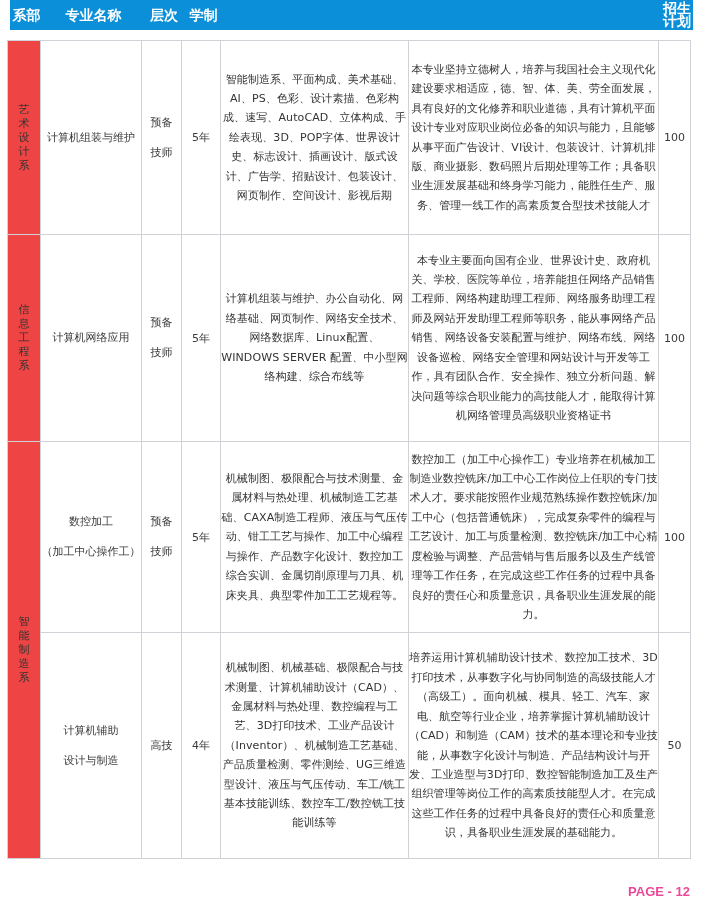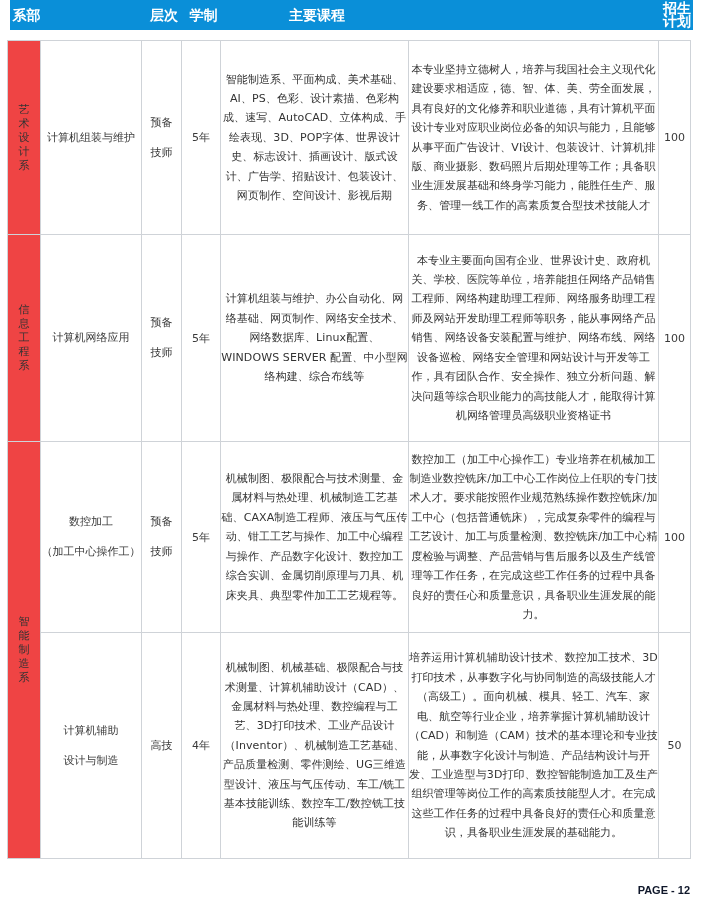--- a/index.html
+++ b/index.html
@@ -24,32 +24,32 @@
   }
   td.dept span { display: inline-block; width: 13px; word-break: break-all; }
   td.major { line-height: 30px; }
   td.level { line-height: 30px; }
   td.text {
     text-align: justify; font-size: 10.6px; line-height: 19.4px; vertical-align: top;
     padding: 8px 10px 8px 12px; color: #333; letter-spacing: 0.1px;
   }
   td.plan { font-size: 11px; }
   .page-num {
-    position: absolute; right: 18px; top: 884px; font-size: 11px; font-weight: bold; color: #0f172a;
+    position: absolute; right: 18px; top: 884px; font-size: 13px; font-weight: bold; color: #ec4899;
     font-family: "Liberation Sans", "DejaVu Sans", sans-serif;
   }
 </style>
 </head>
 <body>
 
 <div class="header">
   <div class="hcell" style="left:0;width:33px;">系部</div>
+  <div class="hcell" style="left:33px;width:101px;">专业名称</div>
   <div class="hcell" style="left:134px;width:40px;">层次</div>
   <div class="hcell" style="left:174px;width:39px;">学制</div>
-  <div class="hcell" style="left:213px;width:188px;">主要课程</div>
   <div class="hcell" style="left:651px;width:32px;word-break:break-all;">招生计划</div>
 </div>
 
 <table class="grid">
   <colgroup>
     <col style="width:33px">
       <col style="width:101px">
       <col style="width:40px">
       <col style="width:39px">
     <col style="width:188px">

